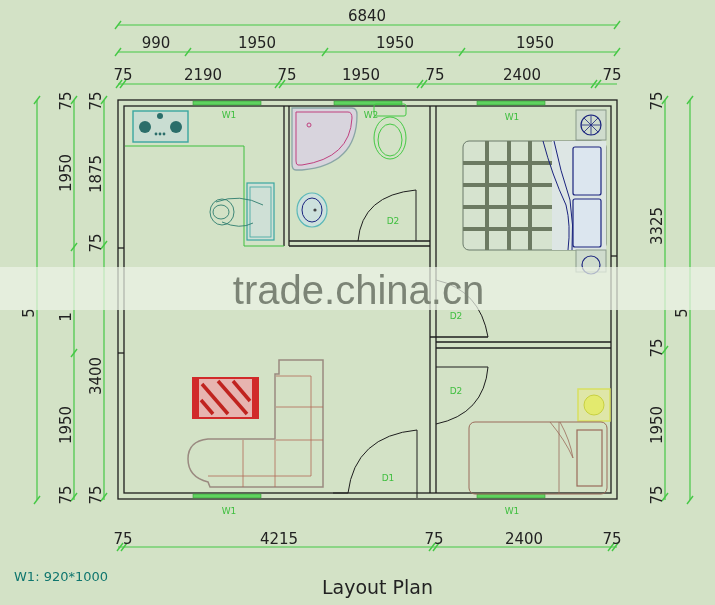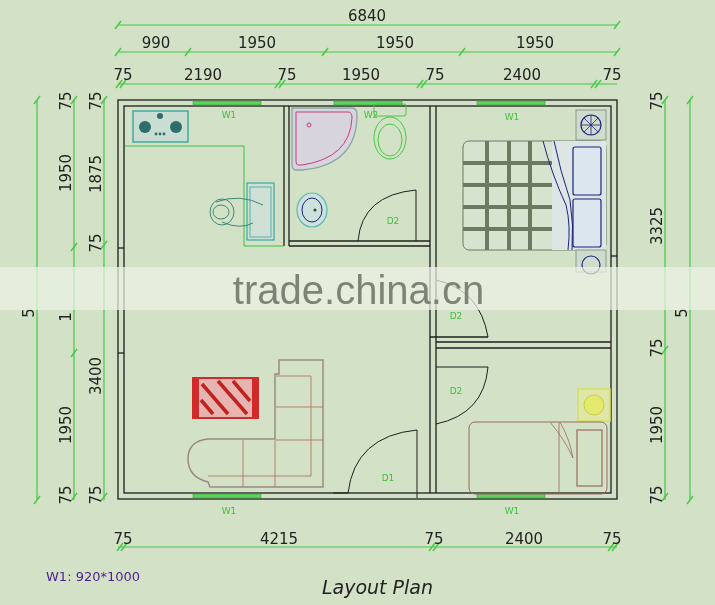--- a/index.html
+++ b/index.html
@@ -7,26 +7,26 @@
     width: 715px; height: 605px; overflow: hidden;
     background: #d3e2c6;
     font-family: "DejaVu Sans", sans-serif;
     position: relative;
   }
   svg { position: absolute; left: 0; top: 0; }
   .dim-text { font-family: "DejaVu Sans", sans-serif; font-size: 15px; fill: #222; }
   .lbl-green { font-family: "DejaVu Sans", sans-serif; font-size: 9px; fill: #3fbf3f; }
   .legend {
     position: absolute; left: 14px; top: 567px;
-    font-family: "DejaVu Sans", sans-serif; font-size: 13px; color: #4c1d95; line-height: 19px; margin-left: 32px;
+    font-family: "DejaVu Sans", sans-serif; font-size: 13px; color: #0f766e; line-height: 19px;
   }
   .title {
     position: absolute; left: 0; width: 715px; top: 576px; text-align: center;
     font-family: "DejaVu Sans", sans-serif; font-size: 19px; color: #222;
-    padding-left: 40px; box-sizing: border-box; font-style: italic;
+    padding-left: 40px; box-sizing: border-box;
   }
   .watermark-band {
     position: absolute; left: 0; top: 267px; width: 715px; height: 43px;
     background: rgba(236, 242, 230, 0.72);
   }
   .watermark-text {
     position: absolute; left: 0; top: 268px; width: 715px; text-align: center;
     font-family: "Liberation Sans", sans-serif; font-size: 40px; color: #7c8476;
     padding-left: 0; box-sizing: border-box; letter-spacing: 0px;
   }

